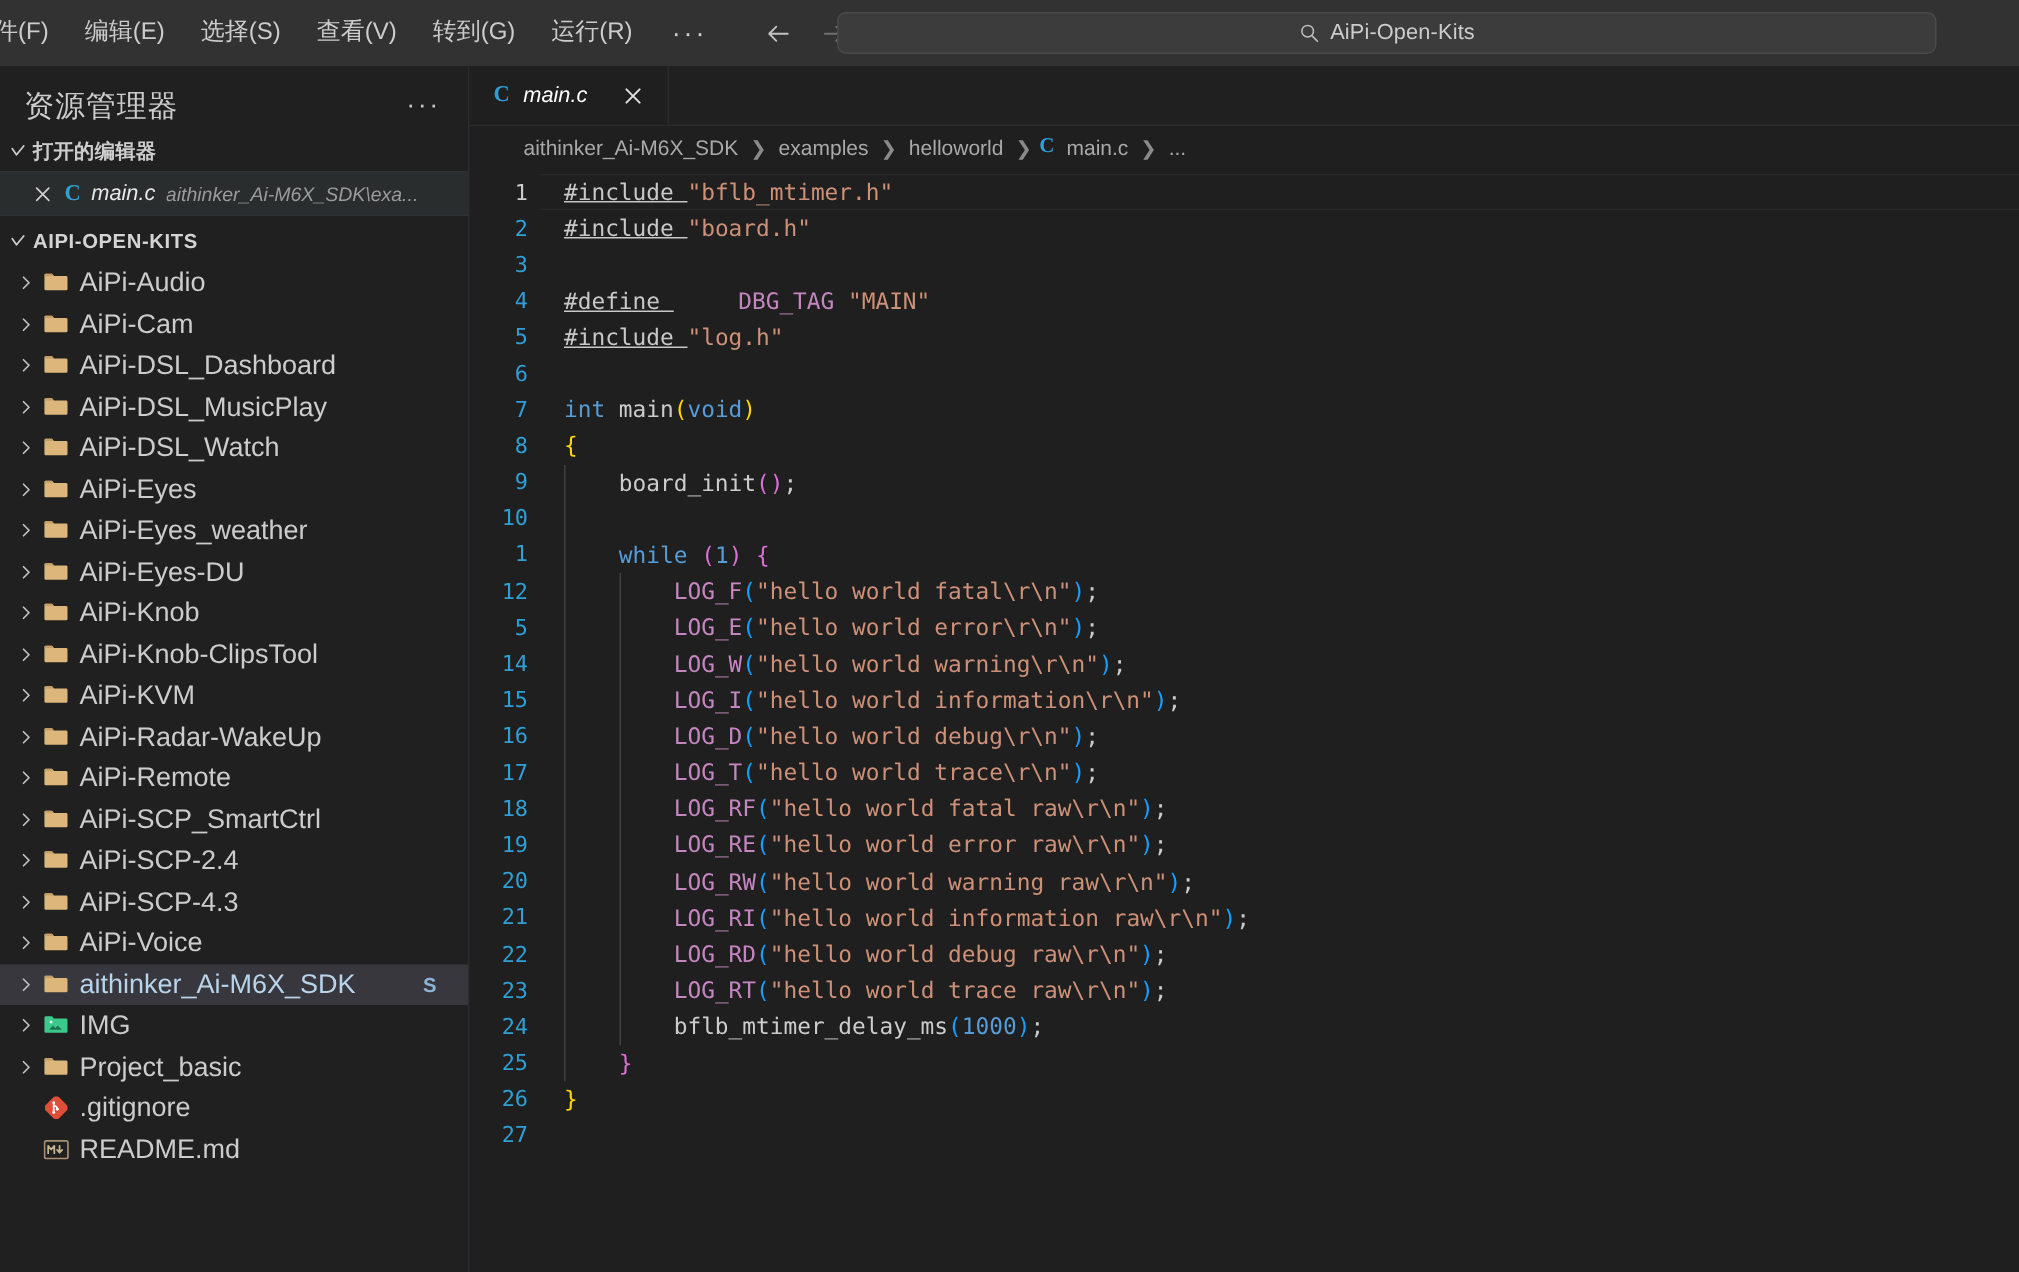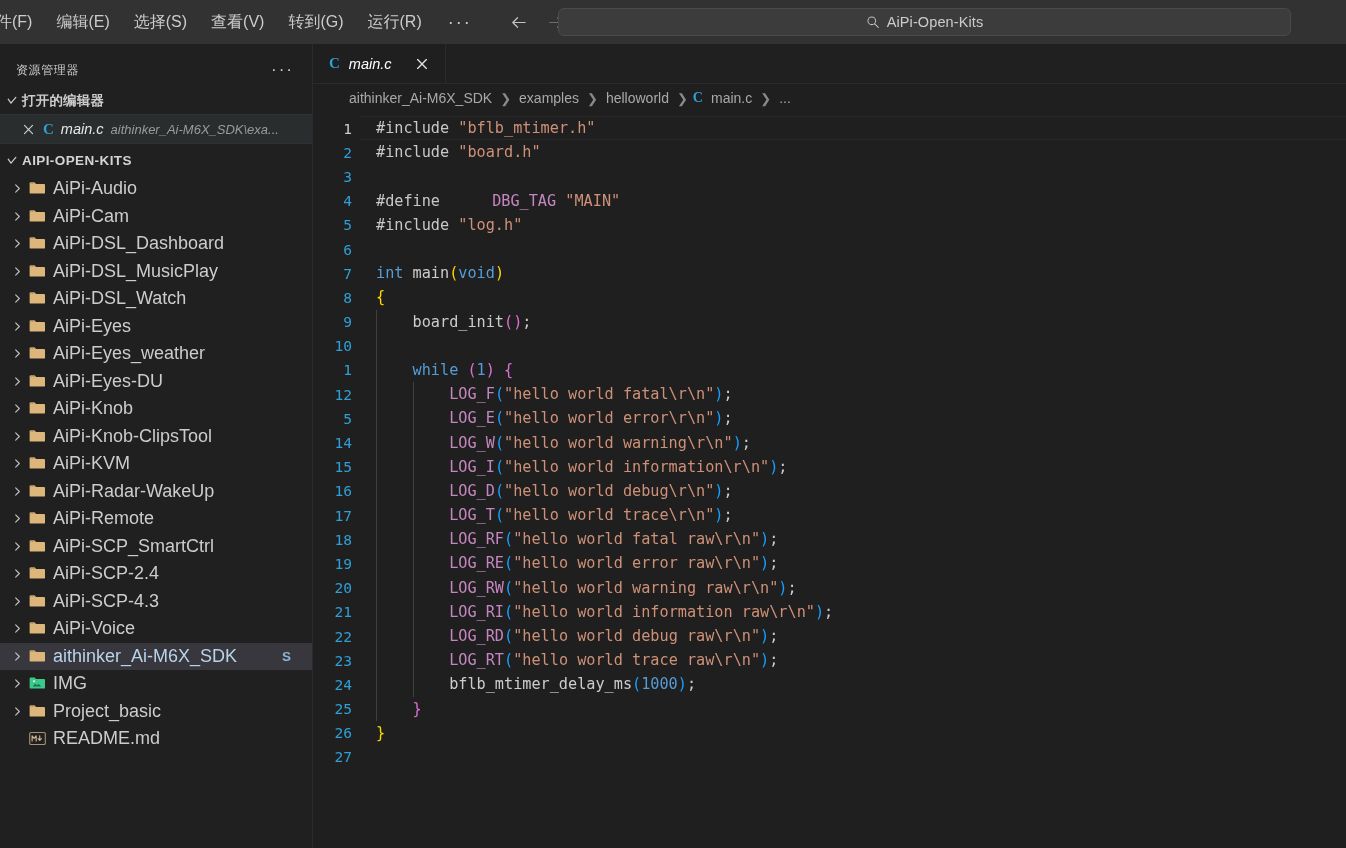--- a/index.html
+++ b/index.html
@@ -113,21 +113,21 @@
     height: 36px;
     flex: 0 0 36px;
     display: flex;
     align-items: center;
     padding: 0 14px 0 16px;
     justify-content: space-between;
     margin-top: 8px;
   }
   .sidebar-title {
     color: #cccccc;
-    font-size: 12px;
+    font-size: 20px;
     letter-spacing: 0.6px;
   }
   .sidebar-actions {
     color: #cccccc;
     font-size: 17px;
     letter-spacing: 2px;
     line-height: 0.6;
     padding: 2px 4px;
   }
 
@@ -363,21 +363,21 @@
     right: 0;
     height: 24.2px;
     border-top: 1px solid #282828;
     border-bottom: 1px solid #282828;
     pointer-events: none;
   }
 
   
   .t-key      { color: #569cd6; }
   .t-pre      { color: #c586c0; margin-left: 43px; }   
-  .t-dir      { color: #c8c8c8; }   
+  .t-dir      { color: #c8c8c8; text-decoration: underline; }   
   .t-str      { color: #ce9178; }   
   .t-macro    { color: #c586c0; }   
   .t-num      { color: #569cd6; }   
   .t-paren1   { color: #ffd700; }   
   .t-paren2   { color: #da70d6; }   
   .t-paren3   { color: #179fff; }   
   .t-plain    { color: #cccccc; }
 </style>
 </head>
 <body>
@@ -733,20 +733,34 @@
                 <path d="M4 2L8 6l-4 4" stroke="#c0c0c0" stroke-width="1.25" stroke-linecap="round" stroke-linejoin="round"></path>
               </svg>
             </span>
             <span class="ficon">
               <svg width="17" height="15" viewBox="0 0 18 16">
                 <path d="M0.6 2.6a1 1 0 0 1 1-1h4.4l1.3 1.6H16a1 1 0 0 1 1 1v8.2a1 1 0 0 1-1 1H1.6a1 1 0 0 1-1-1z" fill="#dcb67a"></path>
                 <path d="M0.6 2.6a1 1 0 0 1 1-1h4.4l1.3 1.6H2.2a1 1 0 0 0-1 1v-.6z" fill="#c4a069"></path>
               </svg>
             </span>
             <span class="tree-label">Project_basic</span>
+          </div>
+          <div class="tree-row">
+            <span class="spacer"></span>
+            <span class="ficon">
+              <svg width="15" height="15" viewBox="0 0 16 16">
+                <rect x="1.3" y="1.3" width="13.4" height="13.4" rx="1.6" fill="#e04e39" transform="rotate(45 8 8)"></rect>
+                <path d="M6.2 5.1v5.9" stroke="#fff" stroke-width="1.25" stroke-linecap="round"></path>
+                <path d="M6.2 6.6c1.7 0 2.4.7 2.4 2.1" stroke="#fff" stroke-width="1.15" fill="none" stroke-linecap="round"></path>
+                <circle cx="6.2" cy="4.5" r="1.05" fill="#fff"></circle>
+                <circle cx="8.8" cy="9.1" r="1.05" fill="#fff"></circle>
+                <circle cx="6.2" cy="11.4" r="1.05" fill="#fff"></circle>
+              </svg>
+            </span>
+            <span class="tree-label">.gitignore</span>
           </div>
           <div class="tree-row">
             <span class="spacer"></span>
             <span class="ficon">
               <svg width="17" height="13" viewBox="0 0 18 14">
                 <rect x="0.6" y="0.6" width="16.8" height="12.8" rx="1.4" fill="none" stroke="#a89173" stroke-width="1.2"></rect>
                 <path d="M3.2 10.1V4.2l2.2 2.6 2.2-2.6v5.9" stroke="#cbb494" stroke-width="1.25" fill="none" stroke-linejoin="round"></path>
                 <path d="M11.4 4.2v4.3M9.6 7.1l1.8 2 1.8-2" stroke="#cbb494" stroke-width="1.25" fill="none" stroke-linecap="round" stroke-linejoin="round"></path>
               </svg>
             </span>

